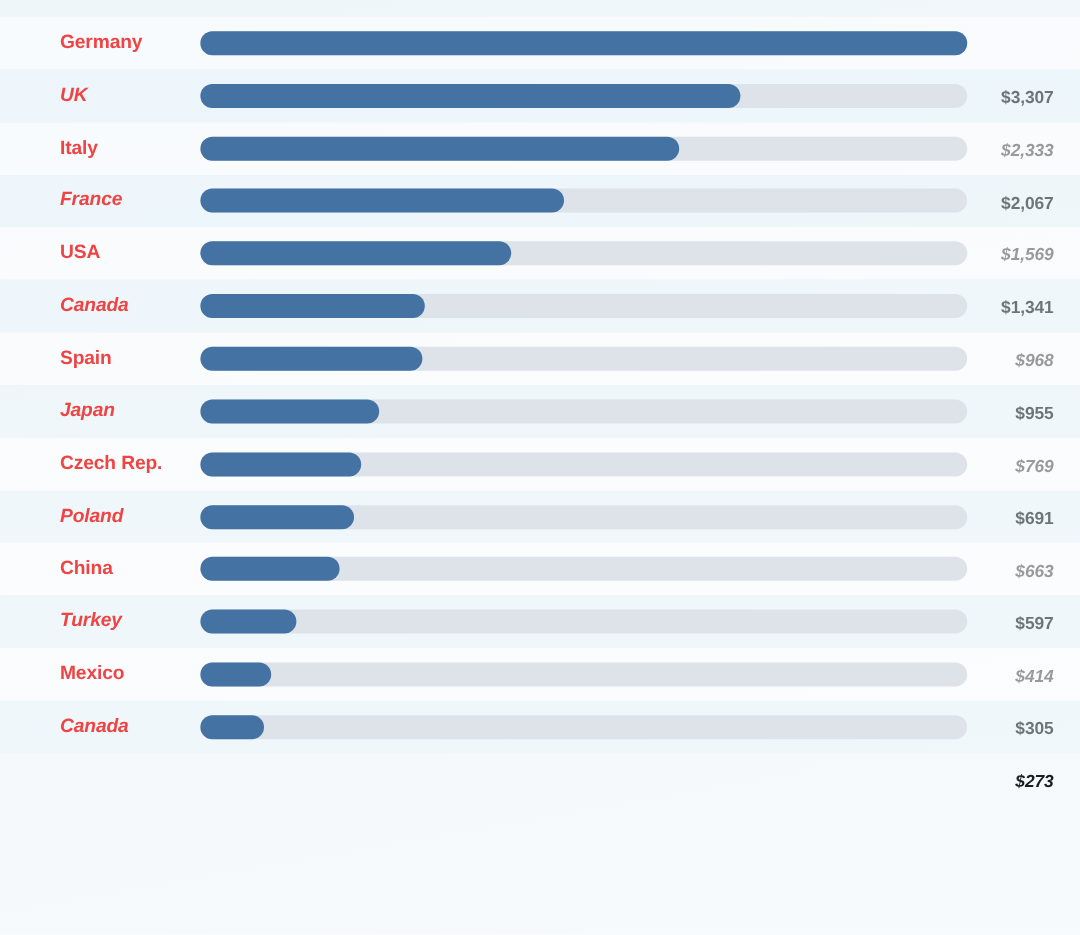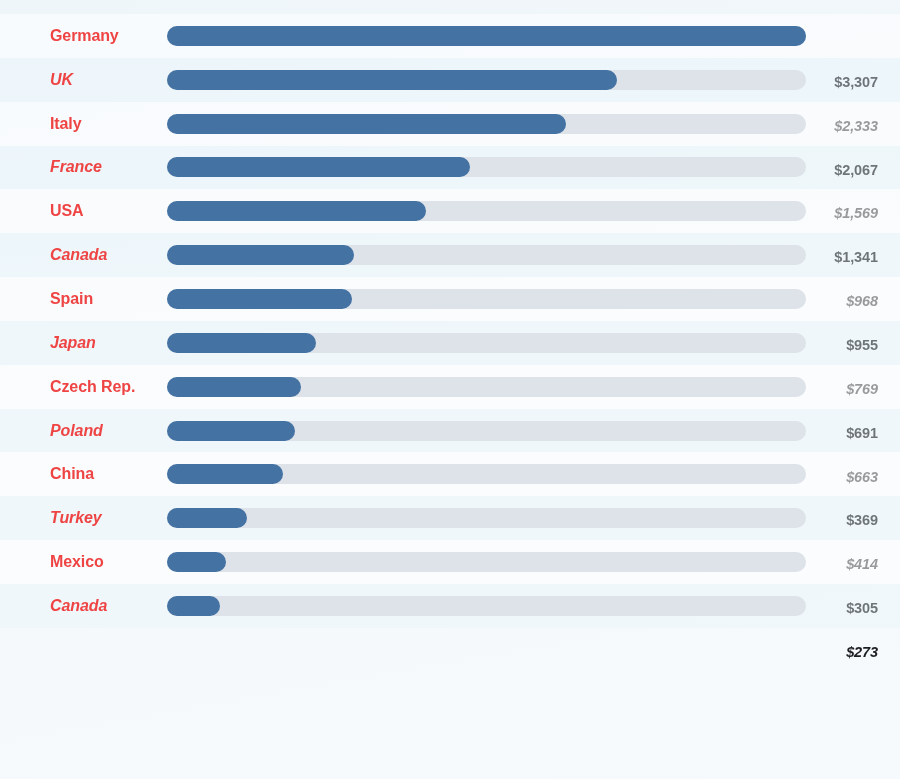--- a/index.html
+++ b/index.html
@@ -152,21 +152,21 @@
       <div class="track" style="background: rgb(222, 227, 233);">
         <div class="fill" style="width: 20%; background: rgb(67, 114, 163);"></div>
       </div>
       <div class="row-value">$663</div>
     </div>
     <div class="row stripe-a">
       <div class="row-label">China</div>
       <div class="track" style="background: rgb(222, 227, 233);">
         <div class="fill" style="width: 18.1%; background: rgb(67, 114, 163);"></div>
       </div>
-      <div class="row-value">$369</div>
+      <div class="row-value">$597</div>
     </div>
     <div class="row stripe-b">
       <div class="row-label">Turkey</div>
       <div class="track" style="background: rgb(222, 227, 233);">
         <div class="fill" style="width: 12.5%; background: rgb(67, 114, 163);"></div>
       </div>
       <div class="row-value">$414</div>
     </div>
     <div class="row stripe-a">
       <div class="row-label">Mexico</div>

